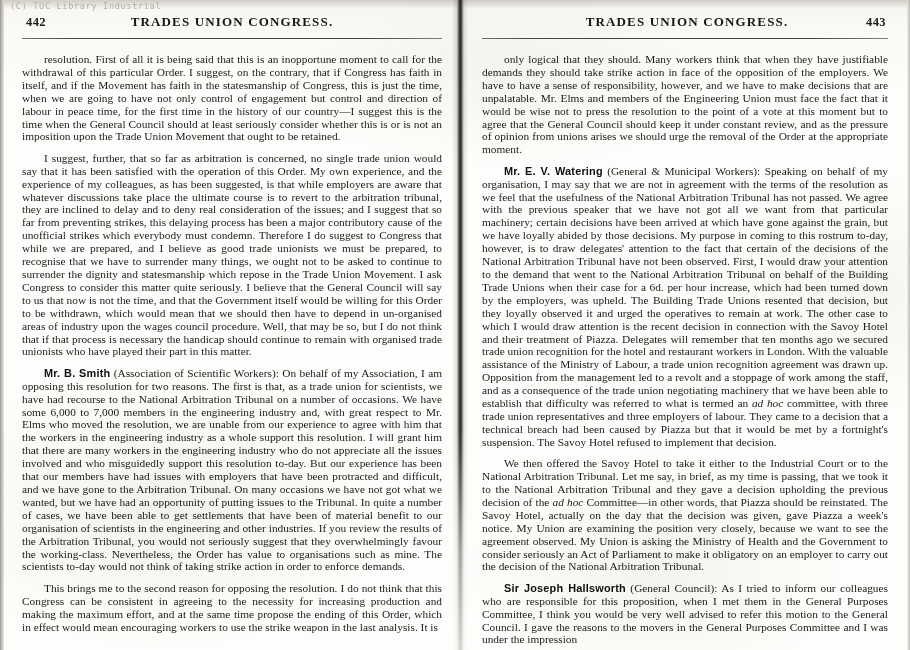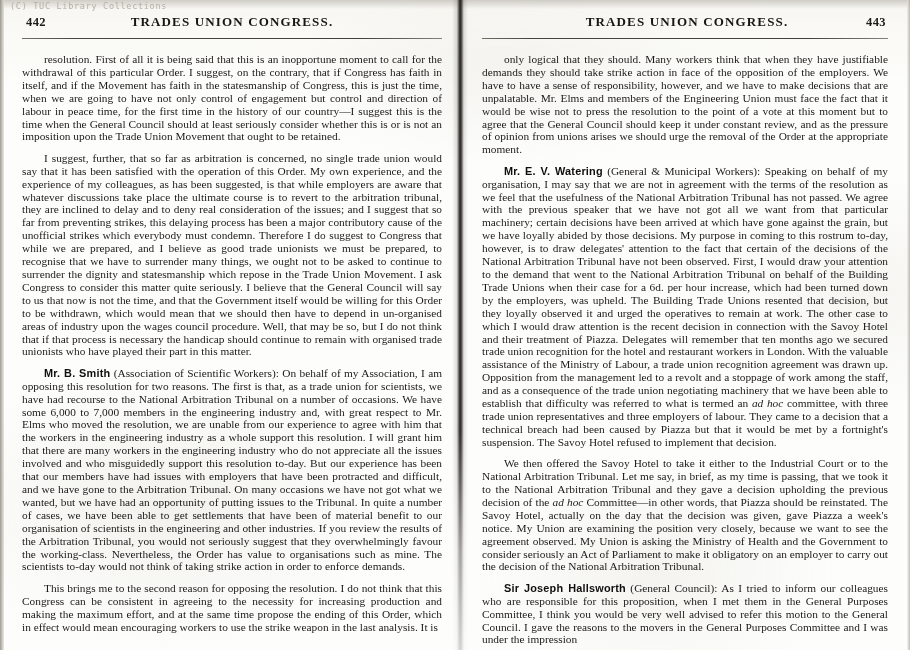--- a/index.html
+++ b/index.html
@@ -226,15 +226,15 @@
       </p>
       <p class="body">
         <span class="speaker">Sir Joseph Hallsworth</span><span> (General Council): </span><span>As I tried to inform our colleagues who are responsible for this proposition, when I met them in the General Purposes Committee, I think you would be very well advised to refer this motion to the General Council. I gave the reasons to the movers in the General Purposes Committee and I was under the impression</span>
       </p>
     </div>
   </div>
 
   <div id="gutter"></div>
   <div id="gutter-fade"></div>
   <div id="paper-texture"></div>
-  <div id="watermark">(C) TUC Library Collections</div>
+  <div id="watermark">(C) TUC Library Industrial</div>
 
 </div>
 
 </body></html>

